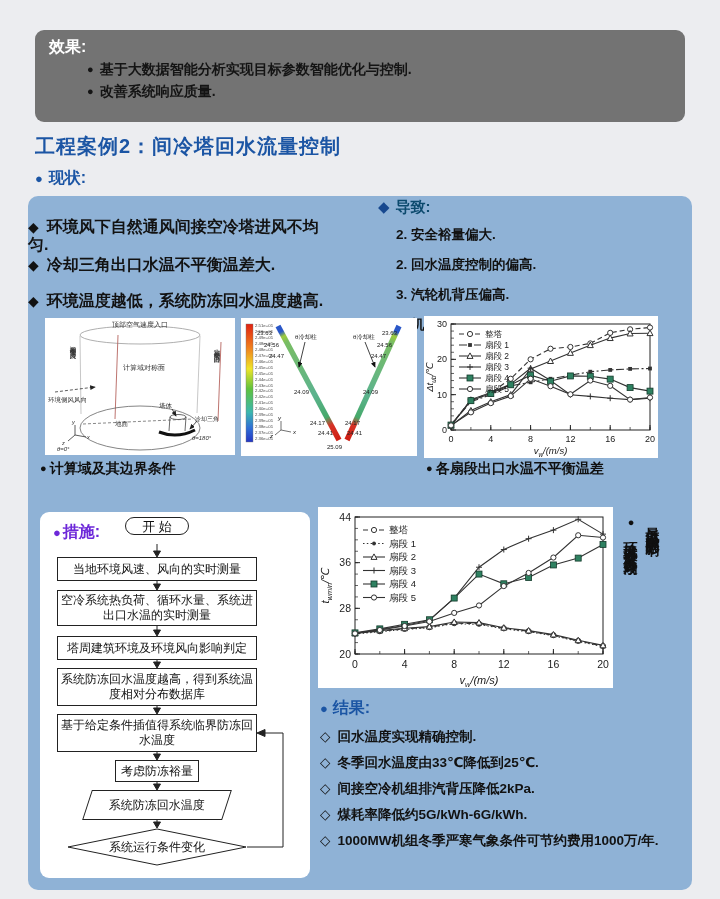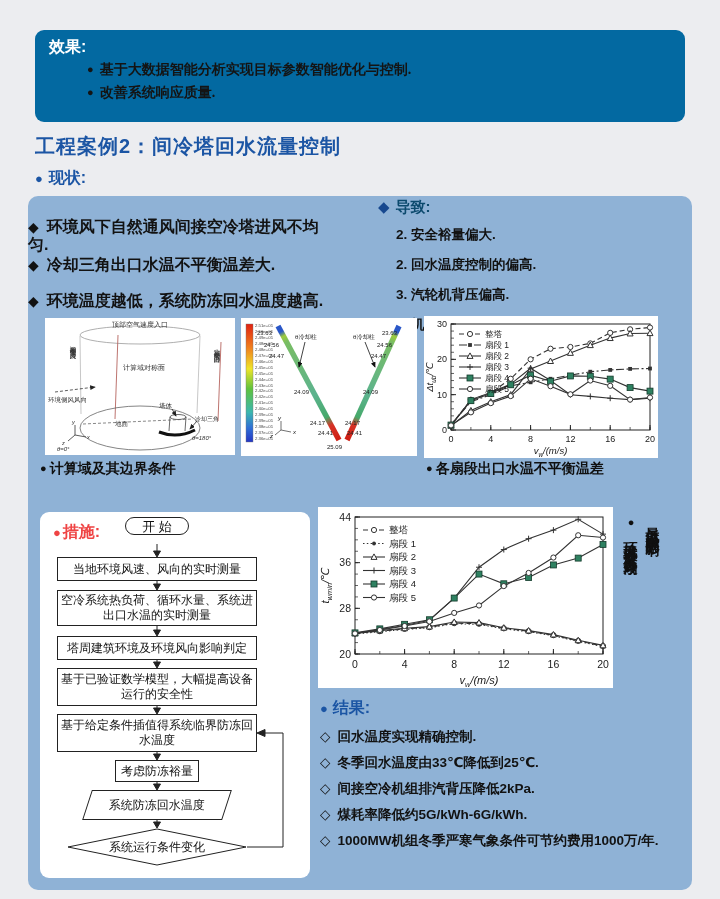--- a/index.html
+++ b/index.html
@@ -1,22 +1,22 @@
 <!DOCTYPE html>
 <html><head>
 <meta charset="utf-8">
 <style>
   html,body{margin:0;padding:0;}
   .page{position:relative;width:720px;height:899px;background:#ecedf0;overflow:hidden;
         font-family:"Liberation Sans","DejaVu Sans",sans-serif;color:#111;}
   
-  .effects-box{position:absolute;left:35px;top:30px;width:650px;height:92px;background:#0369a1;border-radius:9px;}
+  .effects-box{position:absolute;left:35px;top:30px;width:650px;height:92px;background:#737373;border-radius:9px;}
   .effects-header{position:absolute;left:14px;top:7px;font-size:16px;font-weight:bold;color:#fff;}
   .effects-list{position:absolute;left:52px;top:28px;margin:0;padding:0;list-style:none;font-size:14px;font-weight:bold;color:#141414;}
-  .effects-list li{line-height:22px;font-family:Liberation Serif, serif;}
+  .effects-list li{line-height:22px;}
   .effects-list li::before{content:"●";font-size:11px;margin-right:6px;vertical-align:1px;}
   
   .case-title{position:absolute;left:35px;top:133px;margin:0;font-size:20px;font-weight:bold;color:#1b55a4;letter-spacing:1px;}
   .status-header{position:absolute;left:35px;top:168px;font-size:16px;font-weight:bold;color:#1b55a4;}
   .status-header::before{content:"●";margin-right:6px;font-size:13px;}
   
   .main-panel{position:absolute;left:28px;top:196px;width:664px;height:694px;background:#8fb2d6;border-radius:10px;}
   .status-item{position:absolute;left:0;font-size:16px;font-weight:bold;color:#121212;width:310px;line-height:17px;}
   .status-item::before{content:"◆";margin-right:8px;font-size:14px;}
   .causes-header{position:absolute;left:350px;top:2px;font-size:15px;font-weight:bold;color:#0c4a6e;}
@@ -31,21 +31,21 @@
   .figcap{position:absolute;font-size:14px;font-weight:bold;color:#101010;}
   .figcap::before{content:"●";font-size:11px;margin-right:3px;vertical-align:1px;}
   #cap1{left:12px;top:264px;} #cap2{left:216px;top:264px;} #cap3{left:398px;top:264px;}
   .tinylabel{position:absolute;font-size:7px;color:#333;line-height:8px;white-space:nowrap;}
   .vtext{writing-mode:vertical-lr;letter-spacing:1px;white-space:normal;}
   .vnum{position:absolute;font-size:6px;color:#222;line-height:6px;white-space:nowrap;}
   #cbar-labels{position:absolute;left:14px;top:5px;display:flex;flex-direction:column;}
   #cbar-labels span{font-size:4.3px;line-height:5.95px;color:#444;transform-origin:left;}
   
   .measures-panel{position:absolute;left:12px;top:316px;width:270px;height:366px;background:#fff;border-radius:9px;}
-  .measures-header{position:absolute;left:13px;top:10px;font-size:16px;font-weight:bold;color:#ef4444;}
+  .measures-header{position:absolute;left:13px;top:10px;font-size:16px;font-weight:bold;color:#6d28d9;}
   .measures-header::before{content:"●";margin-right:2px;font-size:13px;}
   .fnode{position:absolute;background:#fff;border:1px solid #222;display:flex;align-items:center;justify-content:center;
          text-align:center;font-size:12px;line-height:15px;color:#111;box-sizing:border-box;}
   #fn0{left:85px;top:5px;width:64px;height:18px;border-radius:13px;border-width:1.5px;font-size:13px;}
   #fn1{left:17px;top:45px;width:200px;height:24px;text-align:right;}
   #fn2{left:17px;top:78px;width:200px;height:36px;}
   #fn3{left:17px;top:124px;width:200px;height:24px;}
   #fn4{left:17px;top:156px;width:200px;height:38px;}
   #fn5{left:17px;top:202px;width:200px;height:38px;}
   #fn6{left:75px;top:248px;width:84px;height:22px;}
@@ -414,21 +414,21 @@
       <div class="fnode" id="fn1">
           <span>当地环境风速、风向的实时测量</span>
         </div>
       <div class="fnode" id="fn2">
           <span>空冷系统热负荷、循环水量、系统进出口水温的实时测量</span>
         </div>
       <div class="fnode" id="fn3">
           <span>塔周建筑环境及环境风向影响判定</span>
         </div>
       <div class="fnode" id="fn4">
-          <span>基于已验证数学模型，大幅提高设备运行的安全性</span>
+          <span>系统防冻回水温度越高，得到系统温度相对分布数据库</span>
         </div>
       <div class="fnode" id="fn5">
           <span>基于给定条件插值得系统临界防冻回水温度</span>
         </div>
       <div class="fnode" id="fn6">
           <span>考虑防冻裕量</span>
         </div>
       <div class="fnode" id="fn7">
           <span>系统防冻回水温度</span>
         </div>

